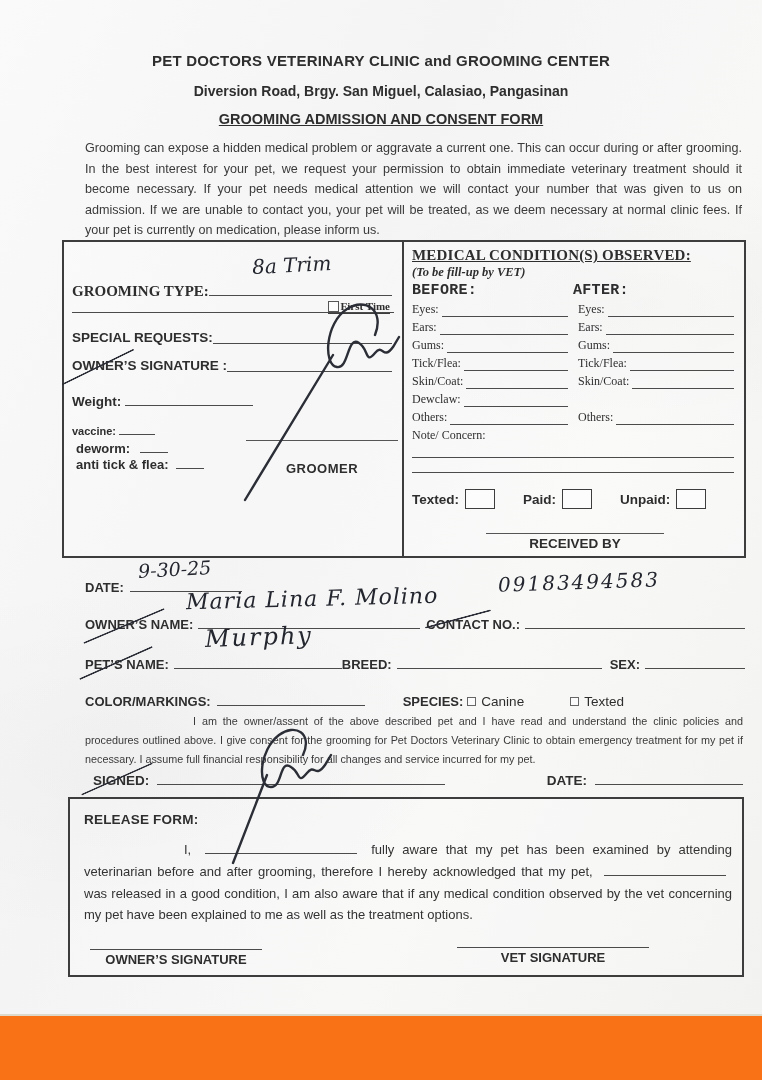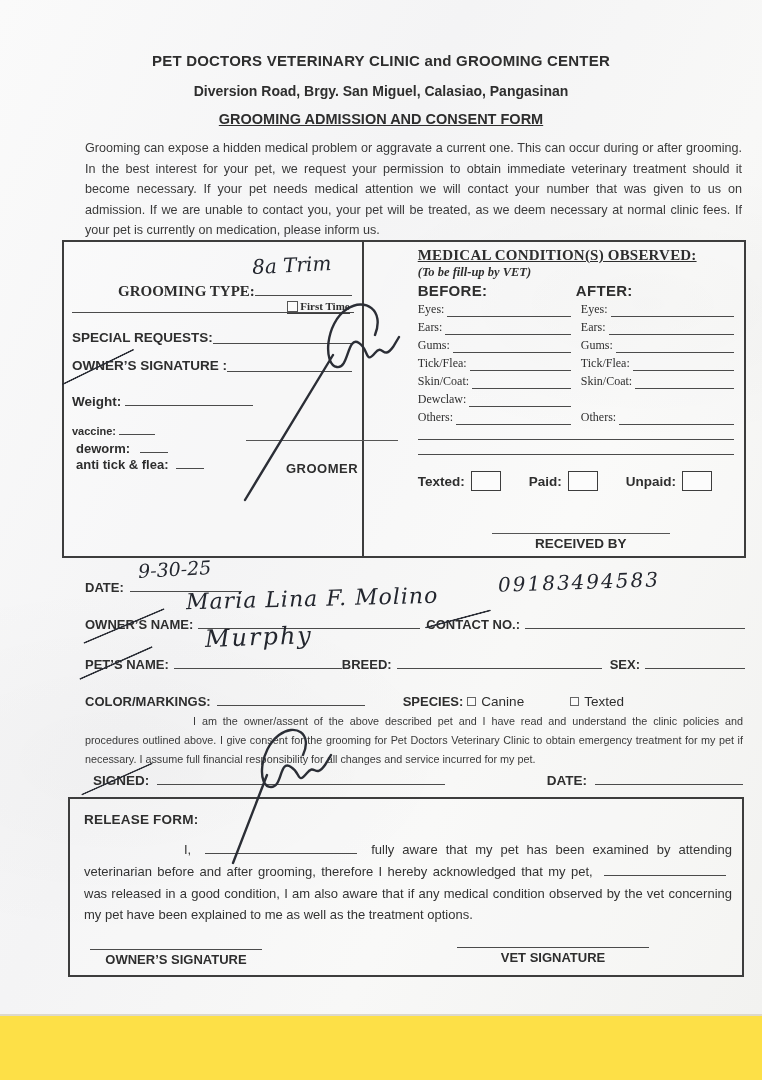--- a/index.html
+++ b/index.html
@@ -1,32 +1,32 @@
 <!DOCTYPE html>
 <html><head>
 <meta charset="utf-8">
 <style>
   * { margin:0; padding:0; box-sizing:border-box; }
   body { width:762px; height:1080px; }
   #page {
     position:relative; width:762px; height:1080px; overflow:hidden;
-    background:#fde047;
+    background:#f97316;
     font-family:"Liberation Sans", sans-serif; color:#2e2e2e;
   }
   #paper {
     position:absolute; left:0; top:0; width:762px; height:1016px;
     background:
       radial-gradient(ellipse 420px 200px at 85% 30%, rgba(0,0,0,0.025), transparent 70%),
       radial-gradient(ellipse 500px 260px at 15% 75%, rgba(0,0,0,0.02), transparent 70%),
       linear-gradient(115deg,#fafafa 0%, #f4f4f5 38%, #f8f8f7 66%, #f2f2f0 100%);
     border-bottom:2px solid #ddd9cb;
   }
   .abs { position:absolute; }
   .b { font-weight:bold; }
-  .serif { font-family:"Liberation Serif", serif;margin-left:46px; }
+  .serif { font-family:"Liberation Serif", serif; }
   .blank { display:inline-block; border-bottom:1px solid #4b4b4b; height:1.05em; vertical-align:baseline; }
   .row { display:flex; align-items:baseline; }
   
   #hdr-clinic { top:52px; left:0; width:762px; text-align:center; font-size:15px; letter-spacing:.2px; }
   #hdr-addr   { top:83px; left:0; width:762px; text-align:center; font-size:14px; }
   #hdr-title  { top:111px; left:0; width:762px; text-align:center; font-size:14.5px; text-decoration:underline; }
   
   #intro { top:138px; left:85px; width:657px; font-size:12.6px; line-height:1.63; text-align:justify; color:#3a3a3a; }
   
   #topbox { top:240px; left:62px; width:684px; height:318px; border:2px solid #3d3d3d; display:flex; background:rgba(255,255,255,0.25); }
@@ -147,21 +147,21 @@
       </div>
       <div class="gline b" id="g-groomer">
         <div class="line"></div>
         <div class="cap">GROOMER</div>
       </div>
     </div>
 
     <div id="mbox" class="serif">
       <div class="b" id="m-title">MEDICAL CONDITION(S) OBSERVED:</div>
       <div class="b" id="m-sub">(To be fill-up by VET)</div>
-      <div id="m-heads" style="font-family:Liberation Sans, sans-serif">
+      <div id="m-heads" style="font-family:Liberation Mono, monospace">
         <div class="b">BEFORE:</div>
         <div class="b">AFTER:</div>
       </div>
       <div class="mrow">
         <div class="mhalf">
             <span>Eyes:</span>
             <span class="blank"></span>
           </div>
         <div class="mhalf">
             <span>Eyes:</span>
@@ -221,20 +221,21 @@
       <div class="mrow">
         <div class="mhalf">
             <span>Others:</span>
             <span class="blank"></span>
           </div>
         <div class="mhalf">
             <span>Others:</span>
             <span class="blank"></span>
           </div>
       </div>
+      <div id="m-note">Note/ Concern:</div>
       <div class="m-fullline"></div>
       <div class="m-fullline"></div>
       <div id="m-checks" style="font-family:'Liberation Sans',sans-serif">
         <span class="b">Texted:</span>
         <span class="box"></span>
         <span class="b">Paid:</span>
         <span class="box"></span>
         <span class="b">Unpaid:</span>
         <span class="box"></span>
       </div>

